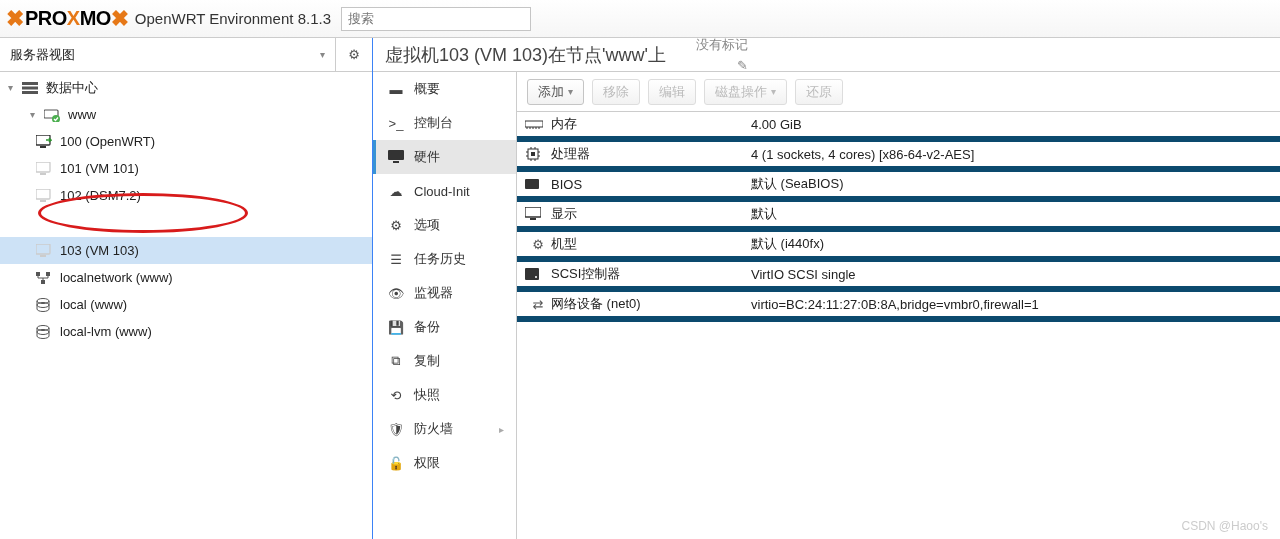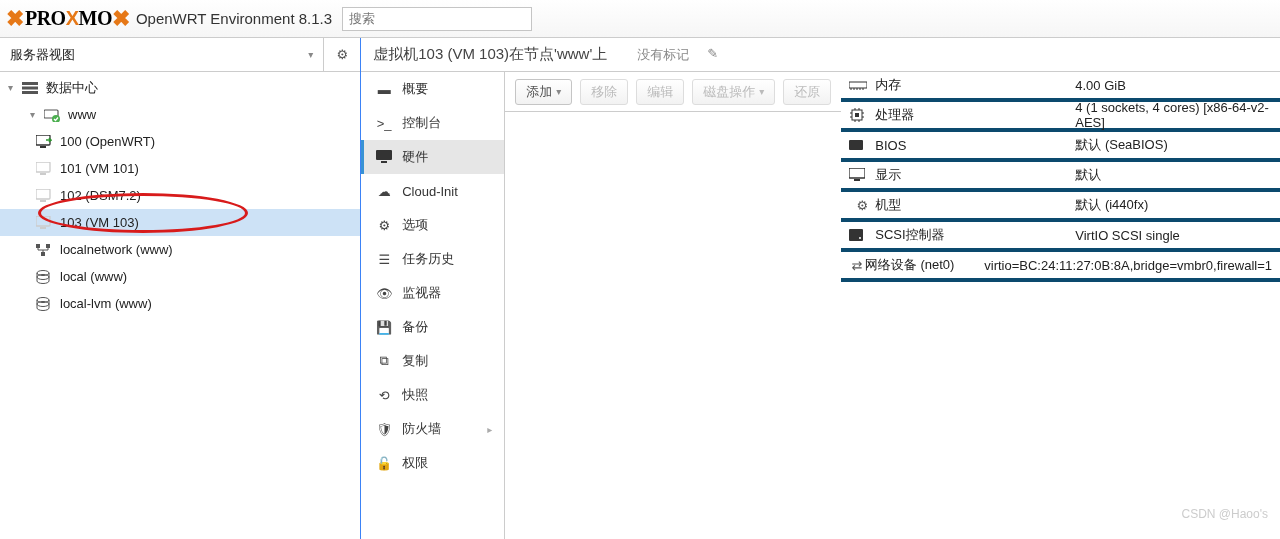--- a/index.html
+++ b/index.html
@@ -1,58 +1,58 @@
 <!DOCTYPE html>
 <html><head>
 <meta charset="utf-8">
 <style>
   * { box-sizing: border-box; margin: 0; padding: 0; }
   html, body { width: 1280px; height: 539px; font-family: Arial, "Microsoft YaHei", sans-serif; font-size: 13px; color: #222; background: #fff; overflow: hidden; }
   .header { height: 38px; background: linear-gradient(#fff, #f6f6f6); border-bottom: 1px solid #ccc; display: flex; align-items: center; padding: 0 6px; }
   .logo { display: flex; align-items: center; font-weight: bold; font-size: 20px; letter-spacing: -0.5px; }
   .logo .x1 { color: #e67817; font-weight: 900; font-size: 22px; margin-right: 1px; }
-  .logo .pm { color: #000; font-family: Liberation Serif, serif; }
+  .logo .pm { color: #000; }
   .logo .ox { color: #e67817; }
   .logo .x2 { color: #e67817; font-weight: 900; font-size: 22px; }
   .version { font-size: 15px; color: #333; margin-left: 6px; }
   .search-box { margin-left: 10px; width: 190px; height: 24px; border: 1px solid #c5c5c5; background: #fff; padding: 2px 6px; font-size: 13px; color: #888; font-family: Liberation Serif, serif; }
   .body { display: flex; height: calc(100% - 38px); }
   .sidebar { width: 373px; border-right: 1px solid #3b82f6; display: flex; flex-direction: column; }
   .view-selector { height: 34px; border-bottom: 1px solid #ccc; display: flex; align-items: center; }
   .view-dropdown { flex: 1; height: 100%; border-right: 1px solid #ccc; display: flex; align-items: center; padding: 0 10px; justify-content: space-between; }
   .gear-btn { width: 36px; height: 100%; display: flex; align-items: center; justify-content: center; color: #555; }
   .tree { flex: 1; overflow: auto; padding-top: 2px; position: relative; }
   .tree-row { display: flex; align-items: center; height: 27px; padding-left: 8px; cursor: pointer; }
-  .tree-row.selected { background: #cde2f6; }
+  .tree-row.selected { background: #cde2f6; margin-top: 28px; }
   .tree-indent0 { padding-left: 8px; }
   .tree-indent1 { padding-left: 30px; }
   .tree-indent2 { padding-left: 22px; }
   .tree-toggle { width: 14px; color: #888; font-size: 10px; }
   .tree-icon { width: 20px; text-align: center; color: #555; font-size: 13px; margin-right: 4px; }
   .circle-annotation { position: absolute; border: 3px solid #d81b1b; border-radius: 50%; width: 210px; height: 40px; left: 38px; top: 121px; pointer-events: none; }
   .main { flex: 1; display: flex; flex-direction: column; }
   .main-header { height: 34px; border-bottom: 1px solid #ccc; display: flex; align-items: center; padding: 0 12px; color: #444; }
-  .main-title { font-size: 15px; }
-  .no-tags { margin-left: 30px; color: #888; display: flex; align-items: flex-start; gap: 18px; }
+  .main-title { font-size: 18px; }
+  .no-tags { margin-left: 30px; color: #888; display: flex; align-items: flex-end; gap: 4px; flex-direction: column; }
   .content { flex: 1; display: flex; }
   .tab-col { width: 144px; border-right: 1px solid #ccc; }
   .tab-item { height: 34px; display: flex; align-items: center; padding: 0 12px; gap: 10px; cursor: pointer; border-left: 3px solid transparent; color: #333; }
   .tab-item.active { background: #e6e6e6; border-left: 3px solid #3892d4; }
   .tab-item .ticon { width: 16px; text-align: center; color: #444; }
   .tab-item .arrow { margin-left: auto; color: #aaa; font-size: 10px; }
-  .detail { flex: 1; display: flex; }
+  .detail { flex: 1; display: flex; flex-direction: column; }
   .toolbar { height: 40px; border-bottom: 1px solid #ccc; display: flex; align-items: center; padding: 0 10px; gap: 8px; }
   .btn { height: 26px; border: 1px solid #c5c5c5; background: linear-gradient(#fff,#f2f2f2); border-radius: 3px; padding: 0 10px; display: flex; align-items: center; gap: 4px; font-size: 13px; color: #555; cursor: pointer; }
   .btn.disabled { color: #bbb; border-color: #ddd; cursor: default; }
   .hw-table { flex: 1; overflow: auto; }
-  .hw-row { display: flex; align-items: center; height: 30px; border-bottom: 4px solid #0c4a6e; padding: 0 8px; }
+  .hw-row { display: flex; align-items: center; height: 30px; border-bottom: 6px solid #0c4a6e; padding: 0 8px; }
   .hw-icon { width: 26px; text-align: center; color: #555; }
   .hw-label { width: 200px; }
   .hw-value { flex: 1; }
-  .watermark { position: absolute; right: 12px; bottom: 18px; color: #ccc; font-size: 12px; text-align: center; }
+  .watermark { position: absolute; right: 12px; bottom: 6px; color: #ccc; font-size: 12px; text-align: center; }
   svg { display: block; }
 </style>
 </head>
 <body>
 
 <div class="header">
   <div class="logo">
     <span class="x1">✖</span>
     <span class="pm">PRO</span>
       <span class="ox">X</span>

